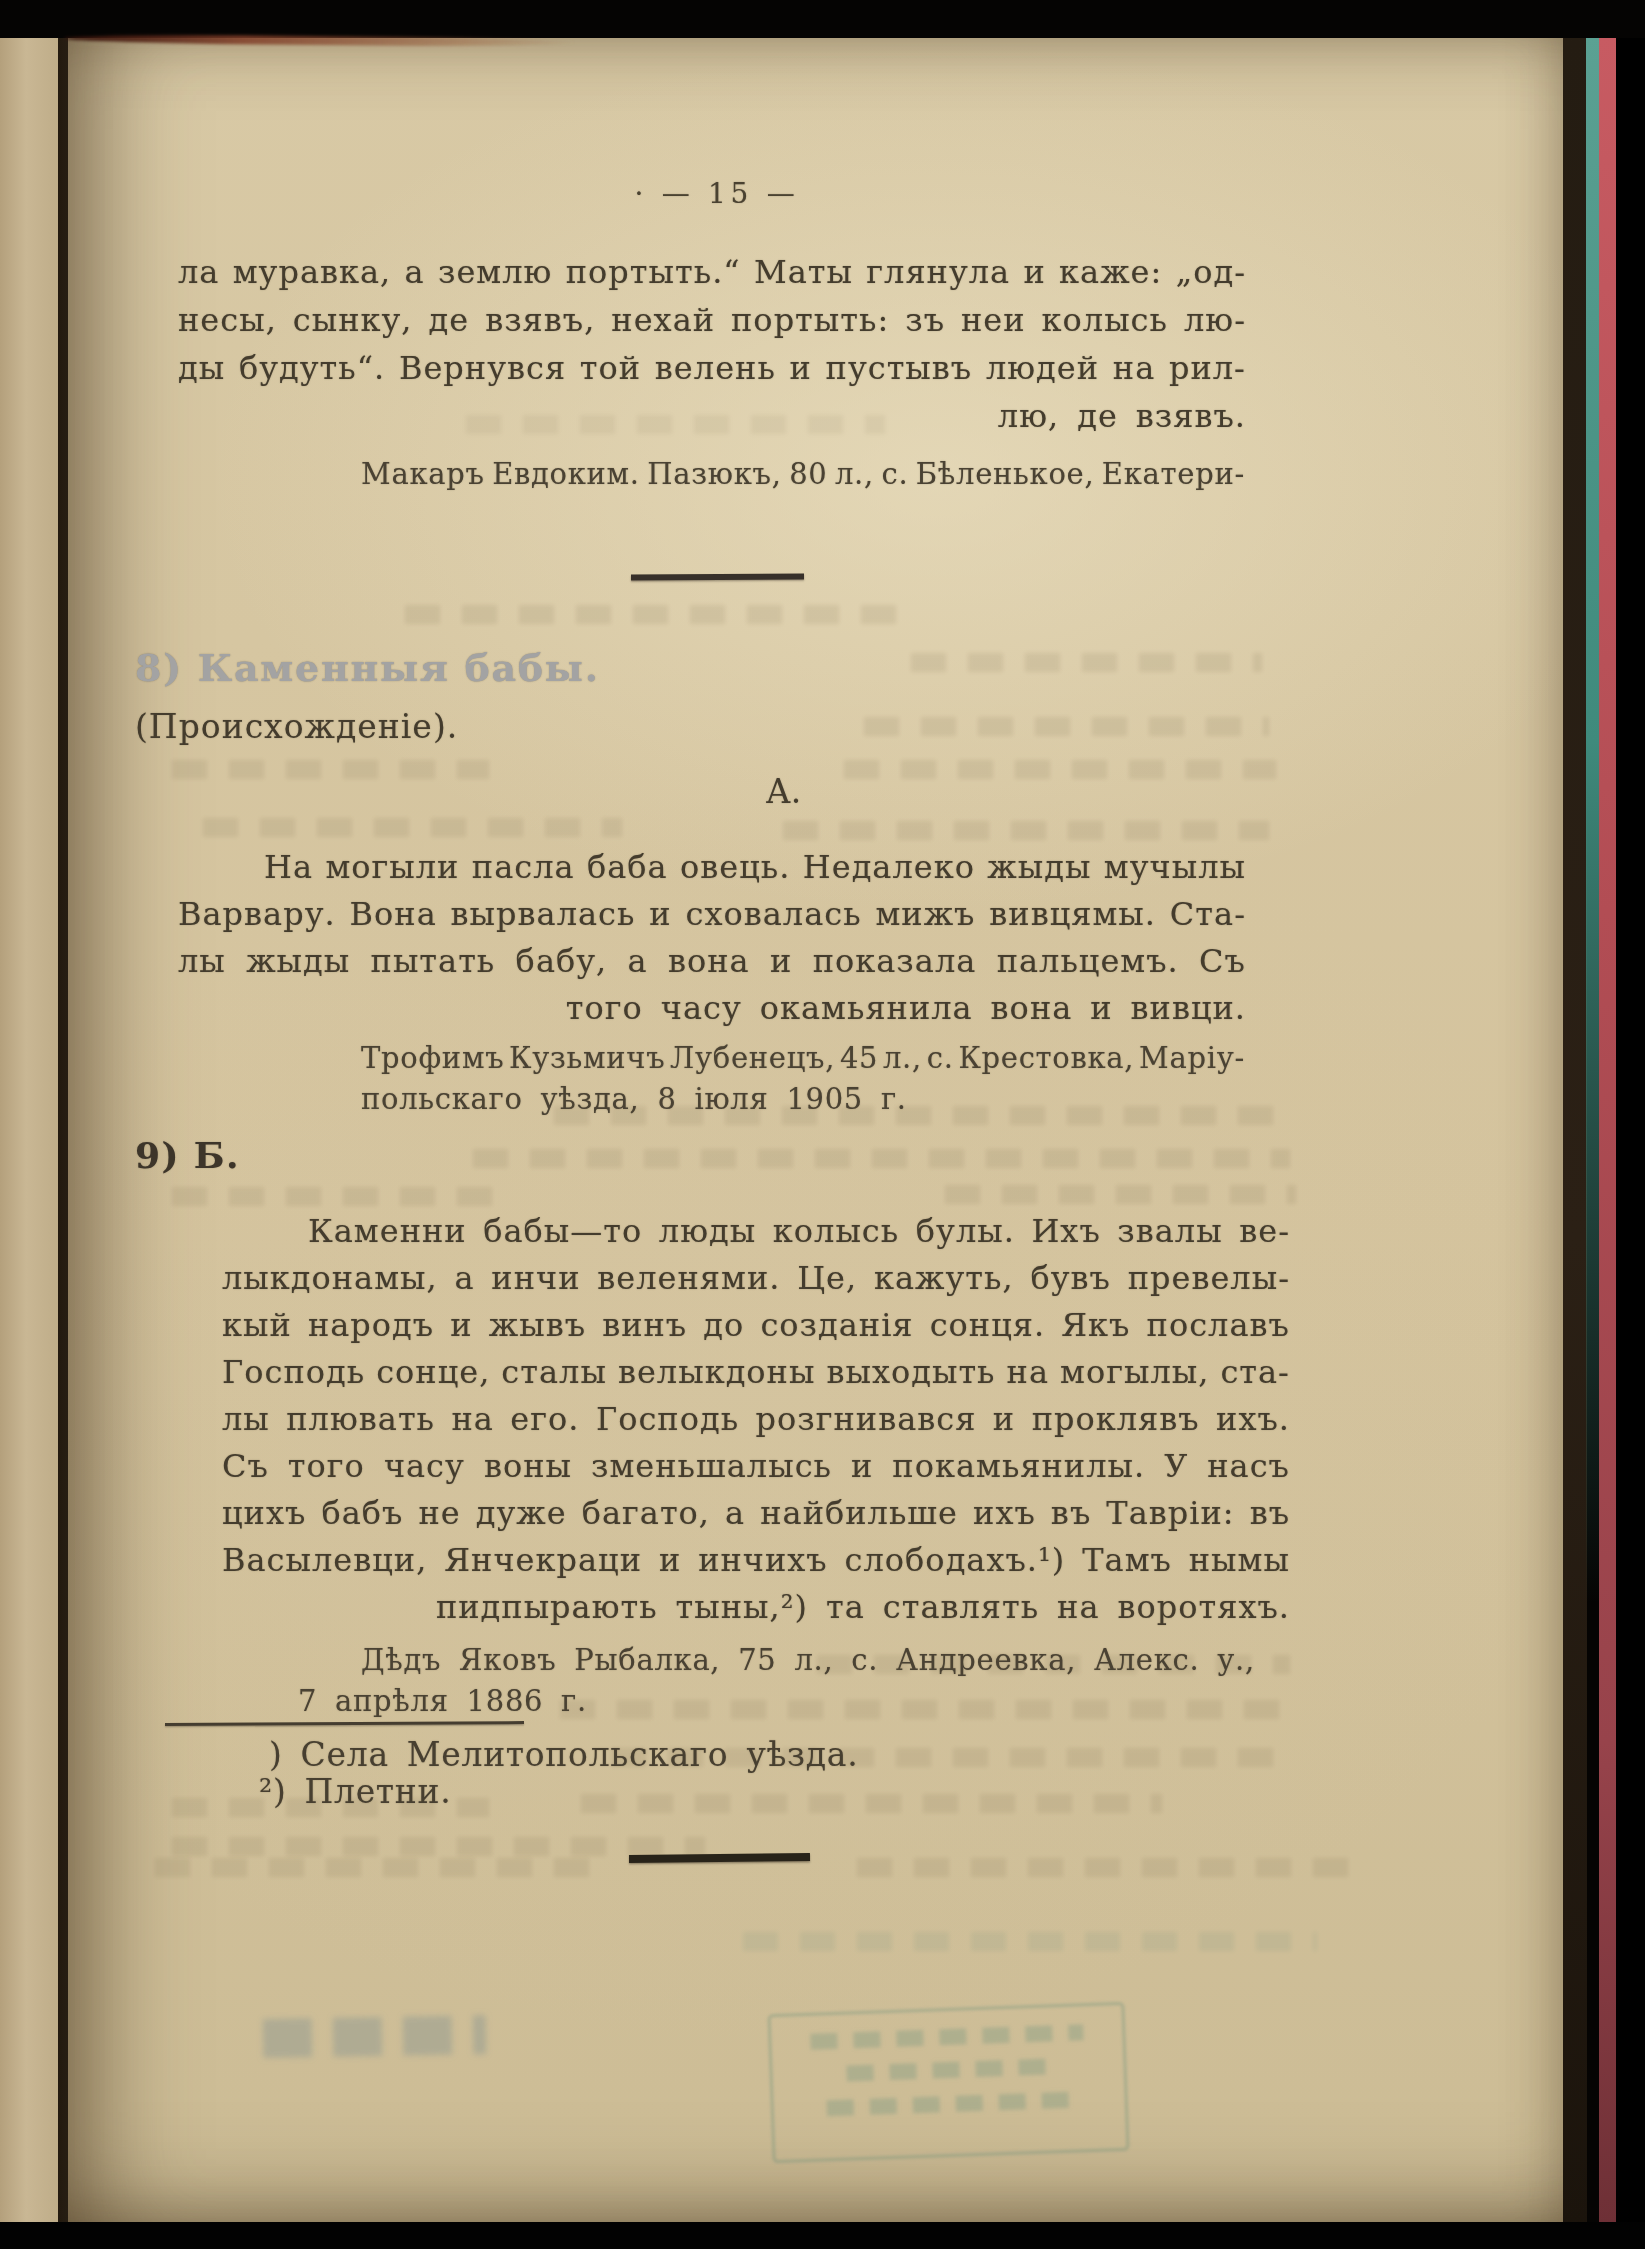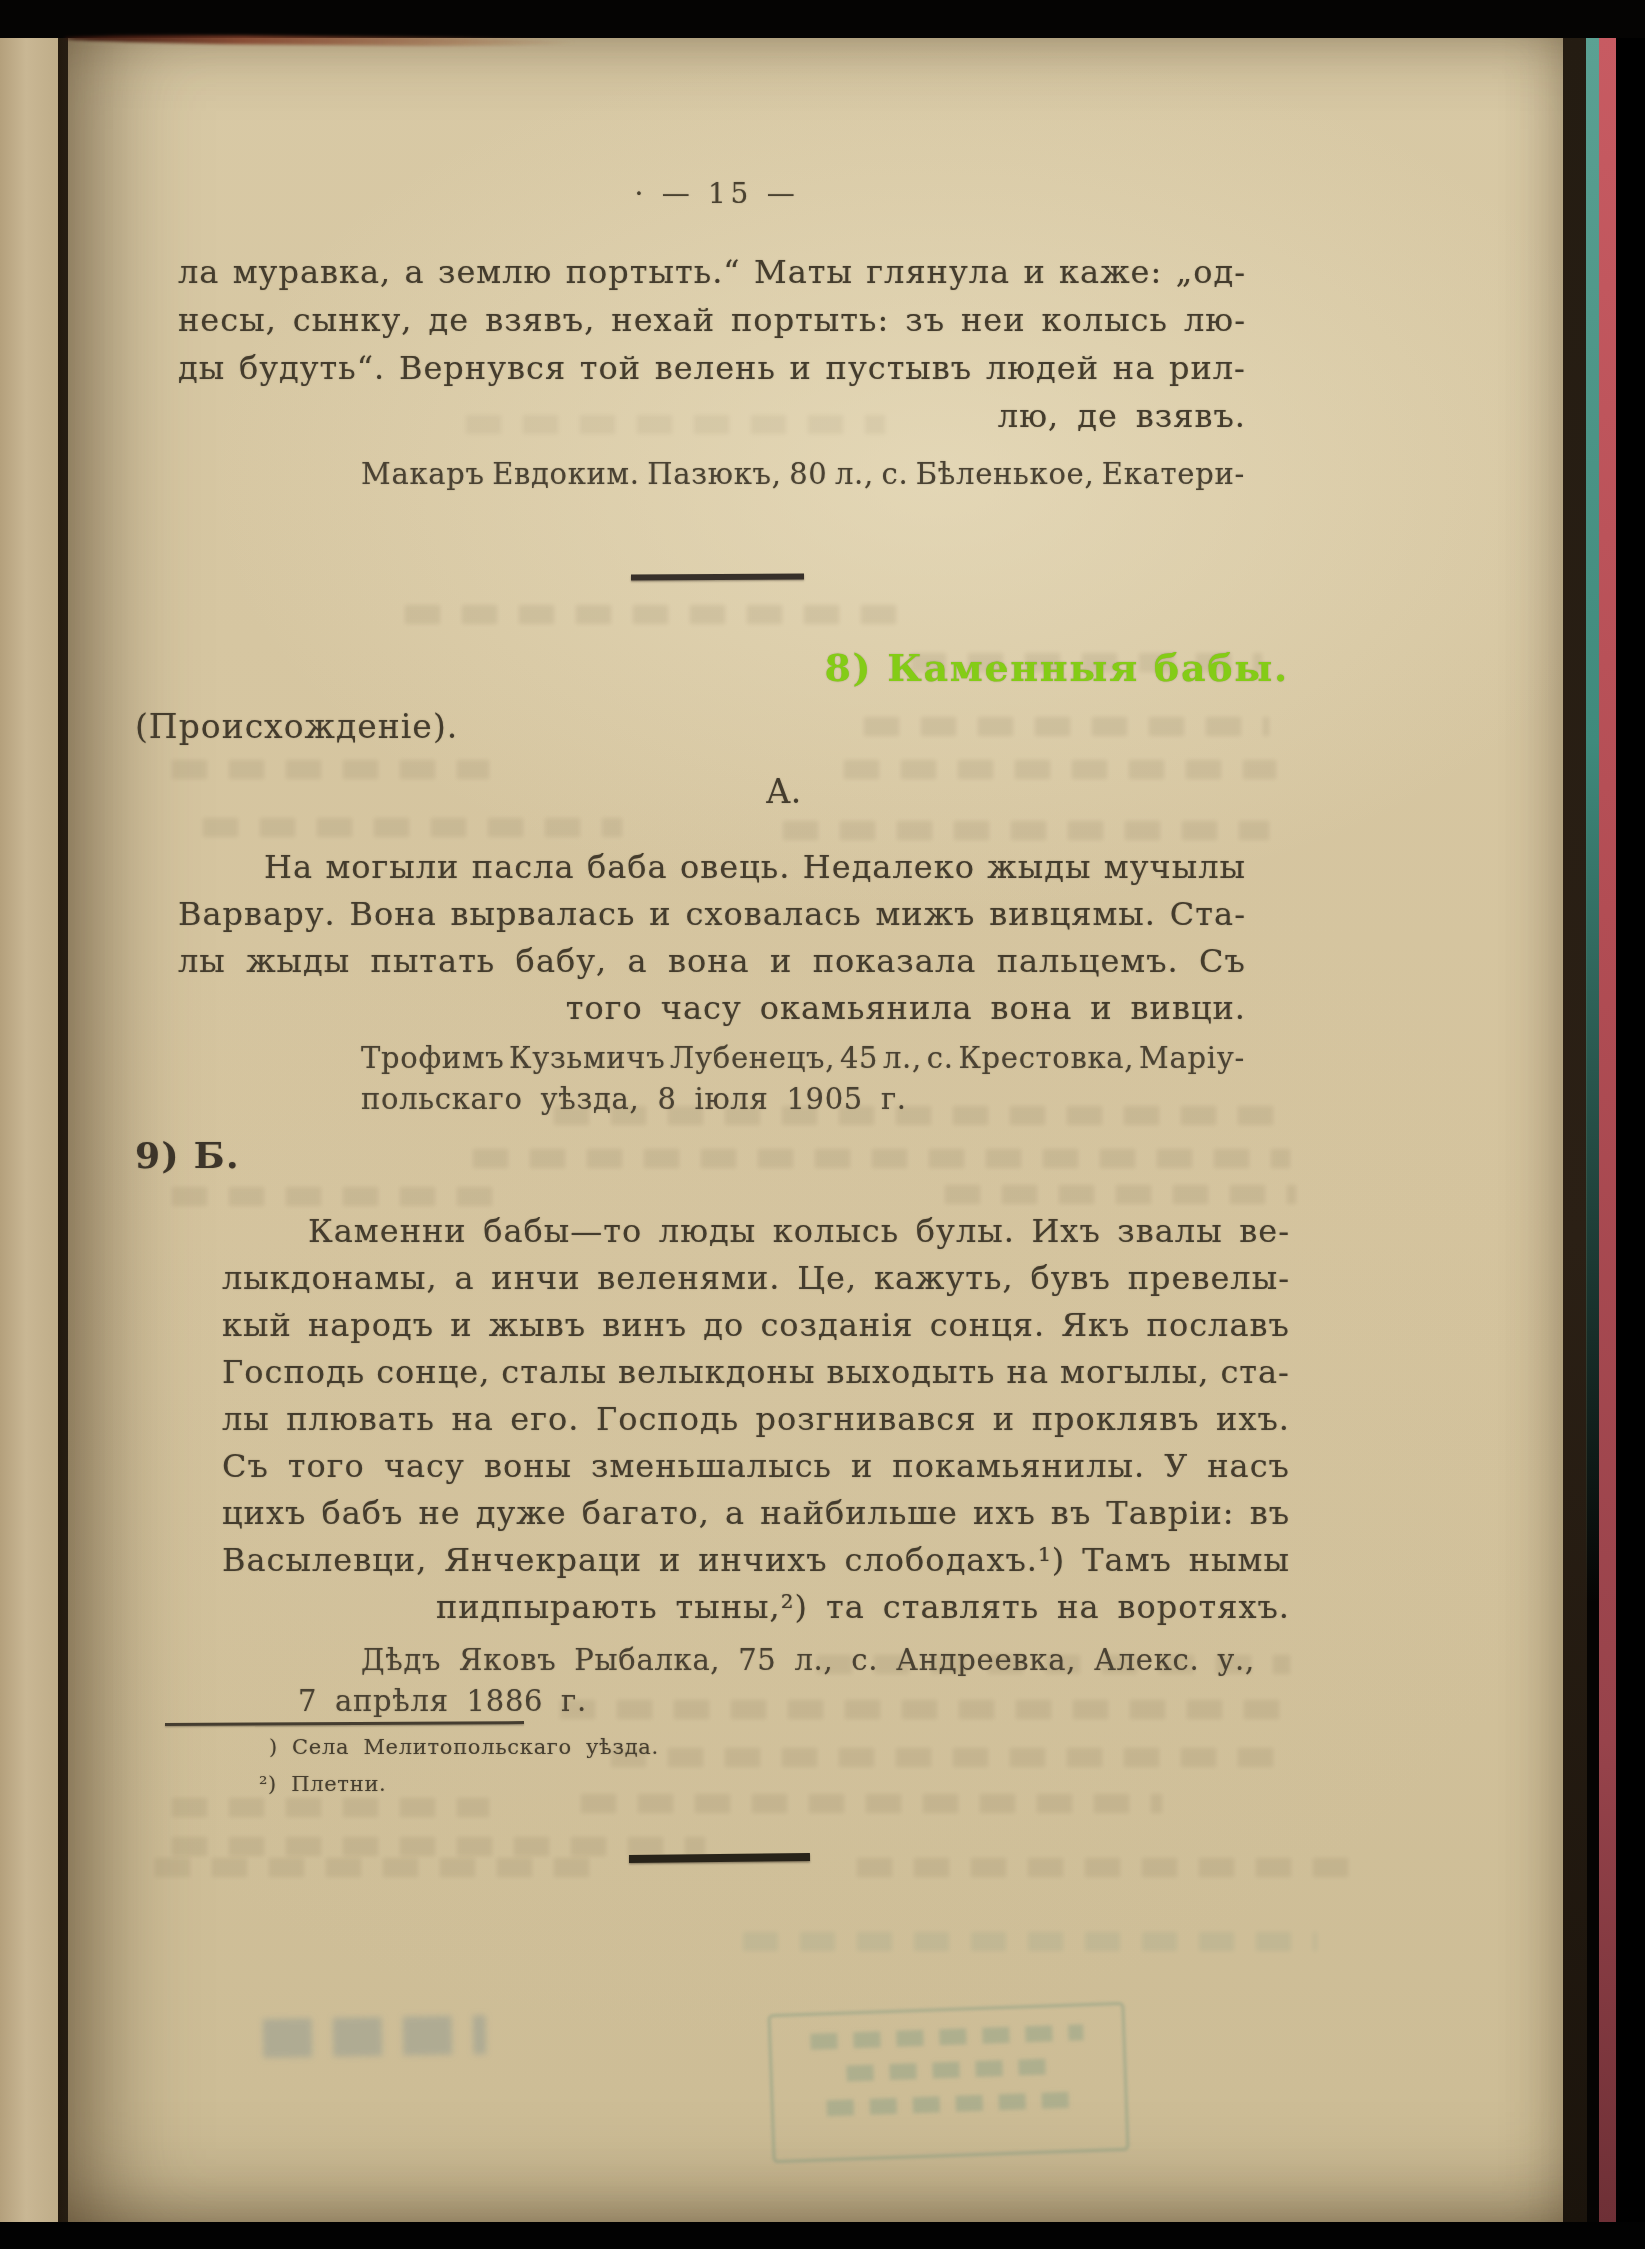--- a/index.html
+++ b/index.html
@@ -44,27 +44,27 @@
   .para .tline.just{display:flex;justify-content:space-between;white-space:normal;}
   .para .tline.ragged{word-spacing:6.8px;}
   .attr{left:361px;width:884px;font-size:29px;letter-spacing:0.7px;color:#4a4233;}
   .attr .tline{line-height:41px;white-space:nowrap;}
   .attr .tline.just{display:flex;justify-content:space-between;white-space:normal;}
   .attr .tline.ragged{word-spacing:8px;}
   .attr3{width:817px;}
   .attr3 .tline:nth-child(2){margin-left:-63px;}
   .pagenum{left:135px;top:177px;width:1164px;text-align:center;font-size:28px;
       letter-spacing:4.7px;color:#4a4231;}
-  .h8{left:135px;top:645px;width:1154px;text-align:right;font-size:38px;font-weight:700;
-      letter-spacing:1.7px;color:#84cc16;}
+  .h8{left:135px;top:645px;width:1154px;text-align:left;font-size:38px;font-weight:700;
+      letter-spacing:1.7px;color:#a3a3a3;}
   .sub{left:135px;top:707px;width:1154px;text-align:left;font-size:33px;letter-spacing:1px;}
   .partA{left:203px;top:772px;width:1161px;text-align:center;font-size:33px;}
   .h9{left:135px;top:1134px;width:959px;text-align:left;font-size:36px;font-weight:700;
       letter-spacing:1.4px;color:#3d352a;}
-  .fn{font-size:21px;letter-spacing:0.7px;word-spacing:6.8px;color:#473f30;white-space:nowrap;}
+  .fn{font-size:33px;letter-spacing:0.7px;word-spacing:6.8px;color:#473f30;white-space:nowrap;}
   .fn1{left:269px;top:1735px;}
   .fn2{left:259px;top:1772px;}
 
   
   .fnrule{position:absolute;left:165px;top:1722px;width:359px;height:3.4px;background:#453d30;
       transform:rotate(-.3deg);box-shadow:0 1.4px 1.4px rgba(70,60,45,.35);}
   .rule1{position:absolute;left:631px;top:574px;width:173px;height:6px;background:#37302a;
       transform:rotate(-.4deg);box-shadow:0 1.4px 2px rgba(60,50,40,.4);}
   .rule2{position:absolute;left:629px;top:1854px;width:181px;height:8px;background:#282319;
       transform:rotate(-.6deg);box-shadow:0 1.4px 2px rgba(50,42,30,.45);}

